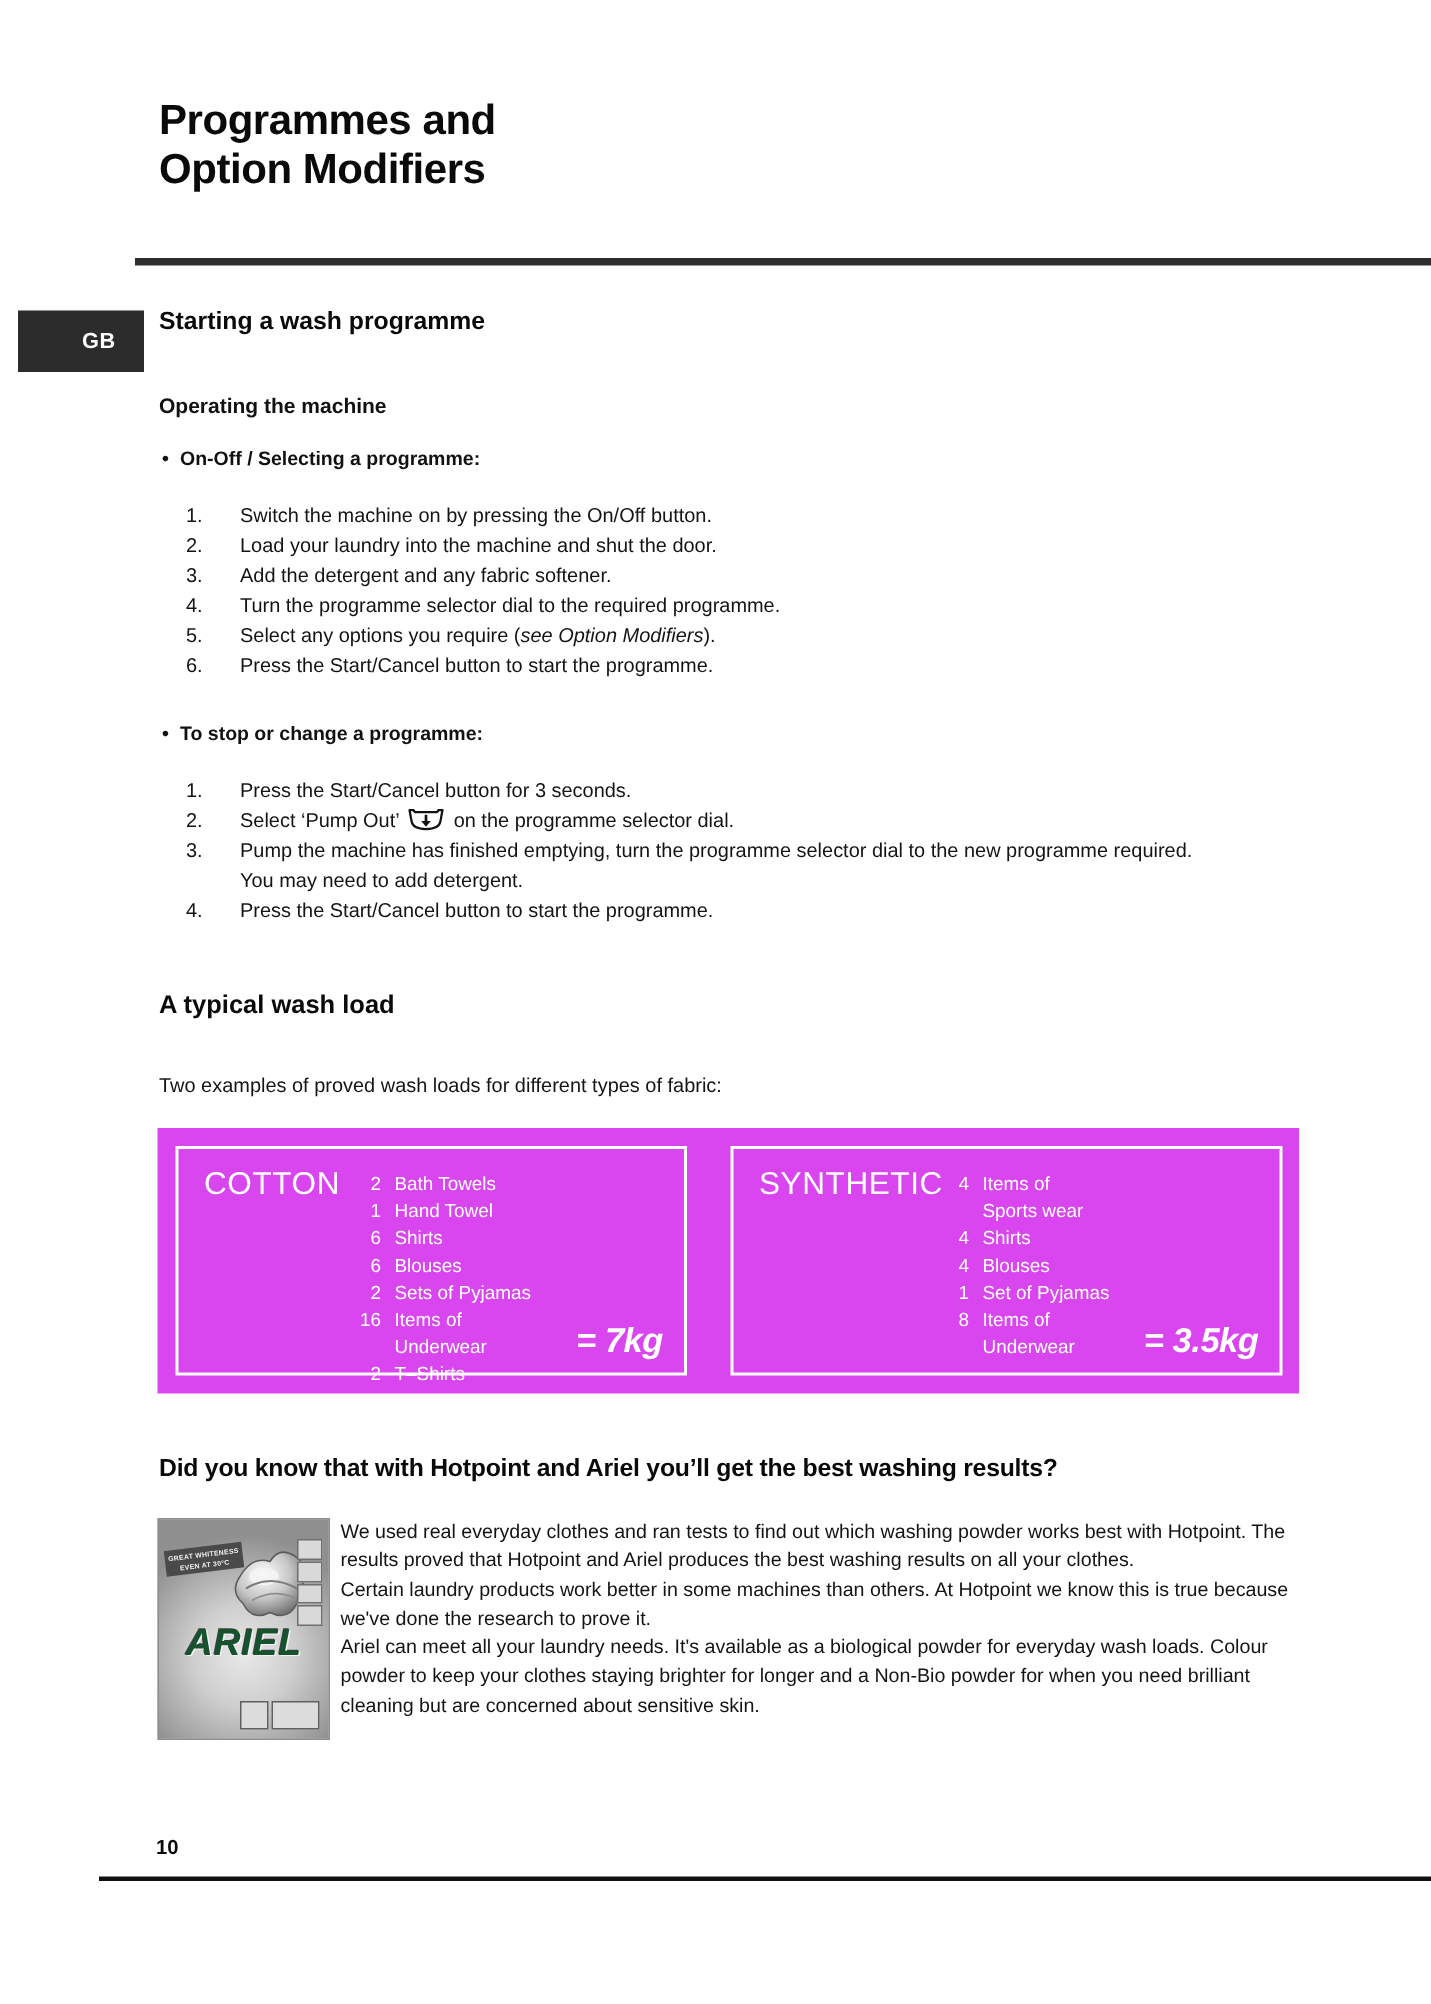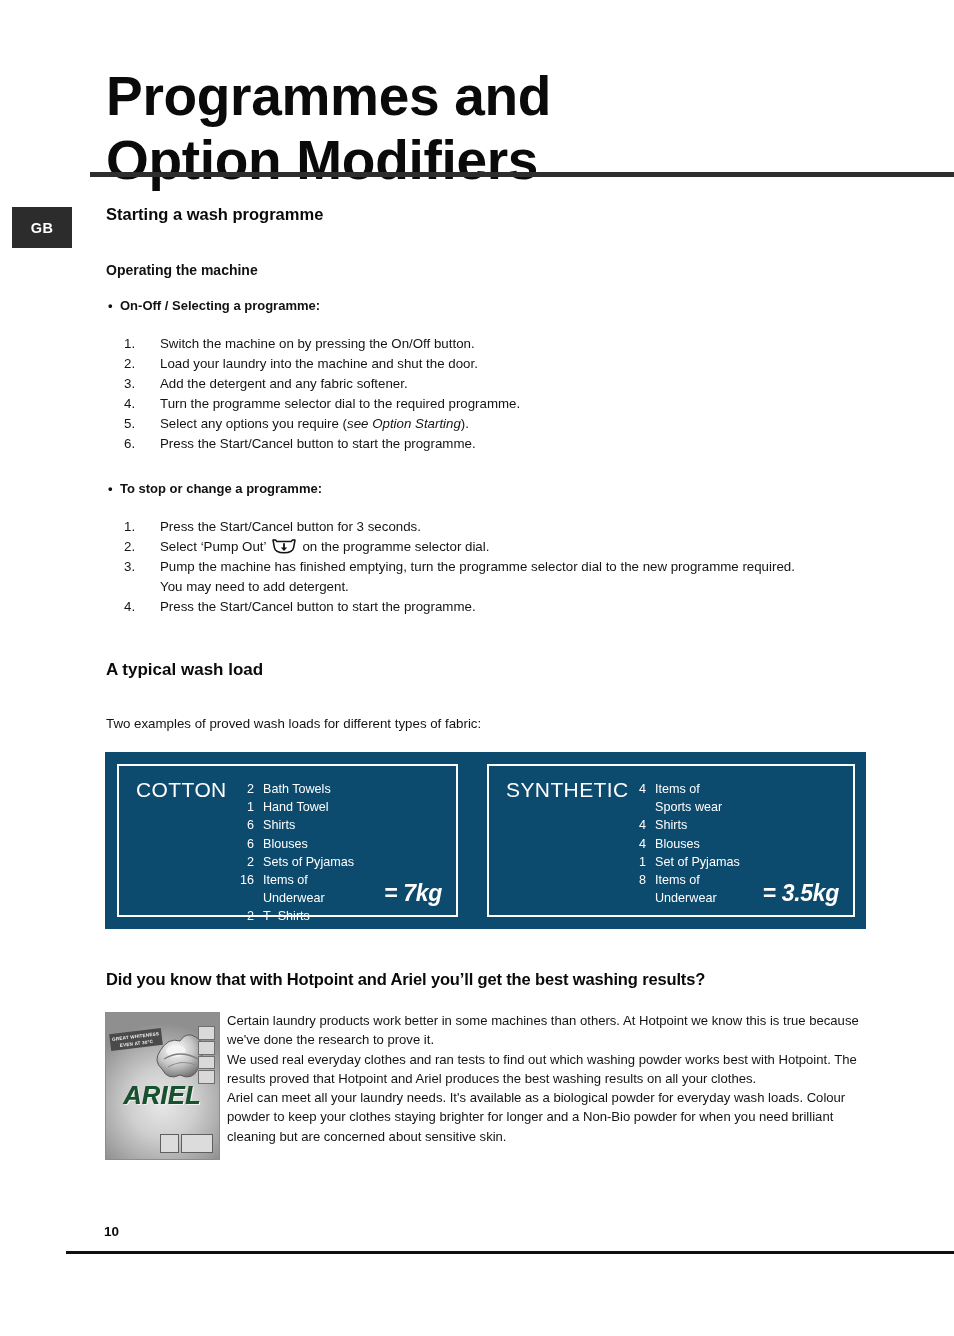--- a/index.html
+++ b/index.html
@@ -15,21 +15,21 @@
     color: #000000;
     overflow: hidden;
   }
 
   
   .page-title {
     position: absolute;
     left: 106px;
     top: 64px;
     width: 700px;
-    font-size: 55px;
+    font-size: 28px;
     font-weight: bold;
     line-height: 1.17;
     letter-spacing: -0.3px;
     color: #0a0a0a;
   }
   .page-title .line { display: block; }
 
   .header-rule {
     position: absolute;
     left: 90px;
@@ -47,20 +47,21 @@
     width: 60px;
     height: 41px;
     background: #2c2c2c;
     color: #ffffff;
     font-size: 14.5px;
     font-weight: bold;
     display: flex;
     align-items: center;
     justify-content: center;
     letter-spacing: 0.4px;
+    padding-left: 24px;
   }
 
   
   .h2 {
     position: absolute;
     font-size: 16.5px;
     font-weight: bold;
     color: #0a0a0a;
   }
   #h-start   { left: 106px; top: 205px; }
@@ -134,21 +135,21 @@
   }
   #p-twoexamples { left: 106px; top: 716px; }
 
   
   .wash-band {
     position: absolute;
     left: 105px;
     top: 752px;
     width: 761px;
     height: 177px;
-    background: #0c4a6e;
+    background: #d946ef;
     display: flex;
     align-items: stretch;
   }
   .wash-box {
     border: 2px solid #ffffff;
     margin: 12px 0 12px 0;
     position: relative;
     box-sizing: border-box;
   }
   #wash-cotton {
@@ -349,21 +350,21 @@
   <div class="row">
     <span class="num">3.</span>
     <span class="txt">Add the detergent and any fabric softener.</span>
   </div>
   <div class="row">
     <span class="num">4.</span>
     <span class="txt">Turn the programme selector dial to the required programme.</span>
   </div>
   <div class="row">
     <span class="num">5.</span>
-    <span class="txt"><span>Select any options you require (</span><i>see Option Starting</i><span>).</span></span>
+    <span class="txt"><span>Select any options you require (</span><i>see Option Modifiers</i><span>).</span></span>
   </div>
   <div class="row">
     <span class="num">6.</span>
     <span class="txt">Press the Start/Cancel button to start the programme.</span>
   </div>
 </div>
 
 <div class="bullet" id="b-stop">
   <span class="dot">•</span>
   <span>To stop or change a programme:</span>
@@ -495,19 +496,19 @@
     <div class="cell"></div>
   </div>
   <div class="ariel-word">ARIEL</div>
   <div class="ariel-botstrip">
     <div class="cell"></div>
     <div class="cell wide"></div>
   </div>
 </div>
 
 <div class="ariel-text">
+  <p>We used real everyday clothes and ran tests to find out which washing powder works best with Hotpoint. The results proved that Hotpoint and Ariel produces the best washing results on all your clothes.</p>
   <p>Certain laundry products work better in some machines than others. At Hotpoint we know this is true because we've done the research to prove it.</p>
-  <p>We used real everyday clothes and ran tests to find out which washing powder works best with Hotpoint. The results proved that Hotpoint and Ariel produces the best washing results on all your clothes.</p>
   <p>Ariel can meet all your laundry needs. It's available as a biological powder for everyday wash loads. Colour powder to keep your clothes staying brighter for longer and a Non-Bio powder for when you need brilliant cleaning but are concerned about sensitive skin.</p>
 </div>
 
 <div class="footer-rule"></div>
 <div class="page-number">10</div>
 
 </body></html>

